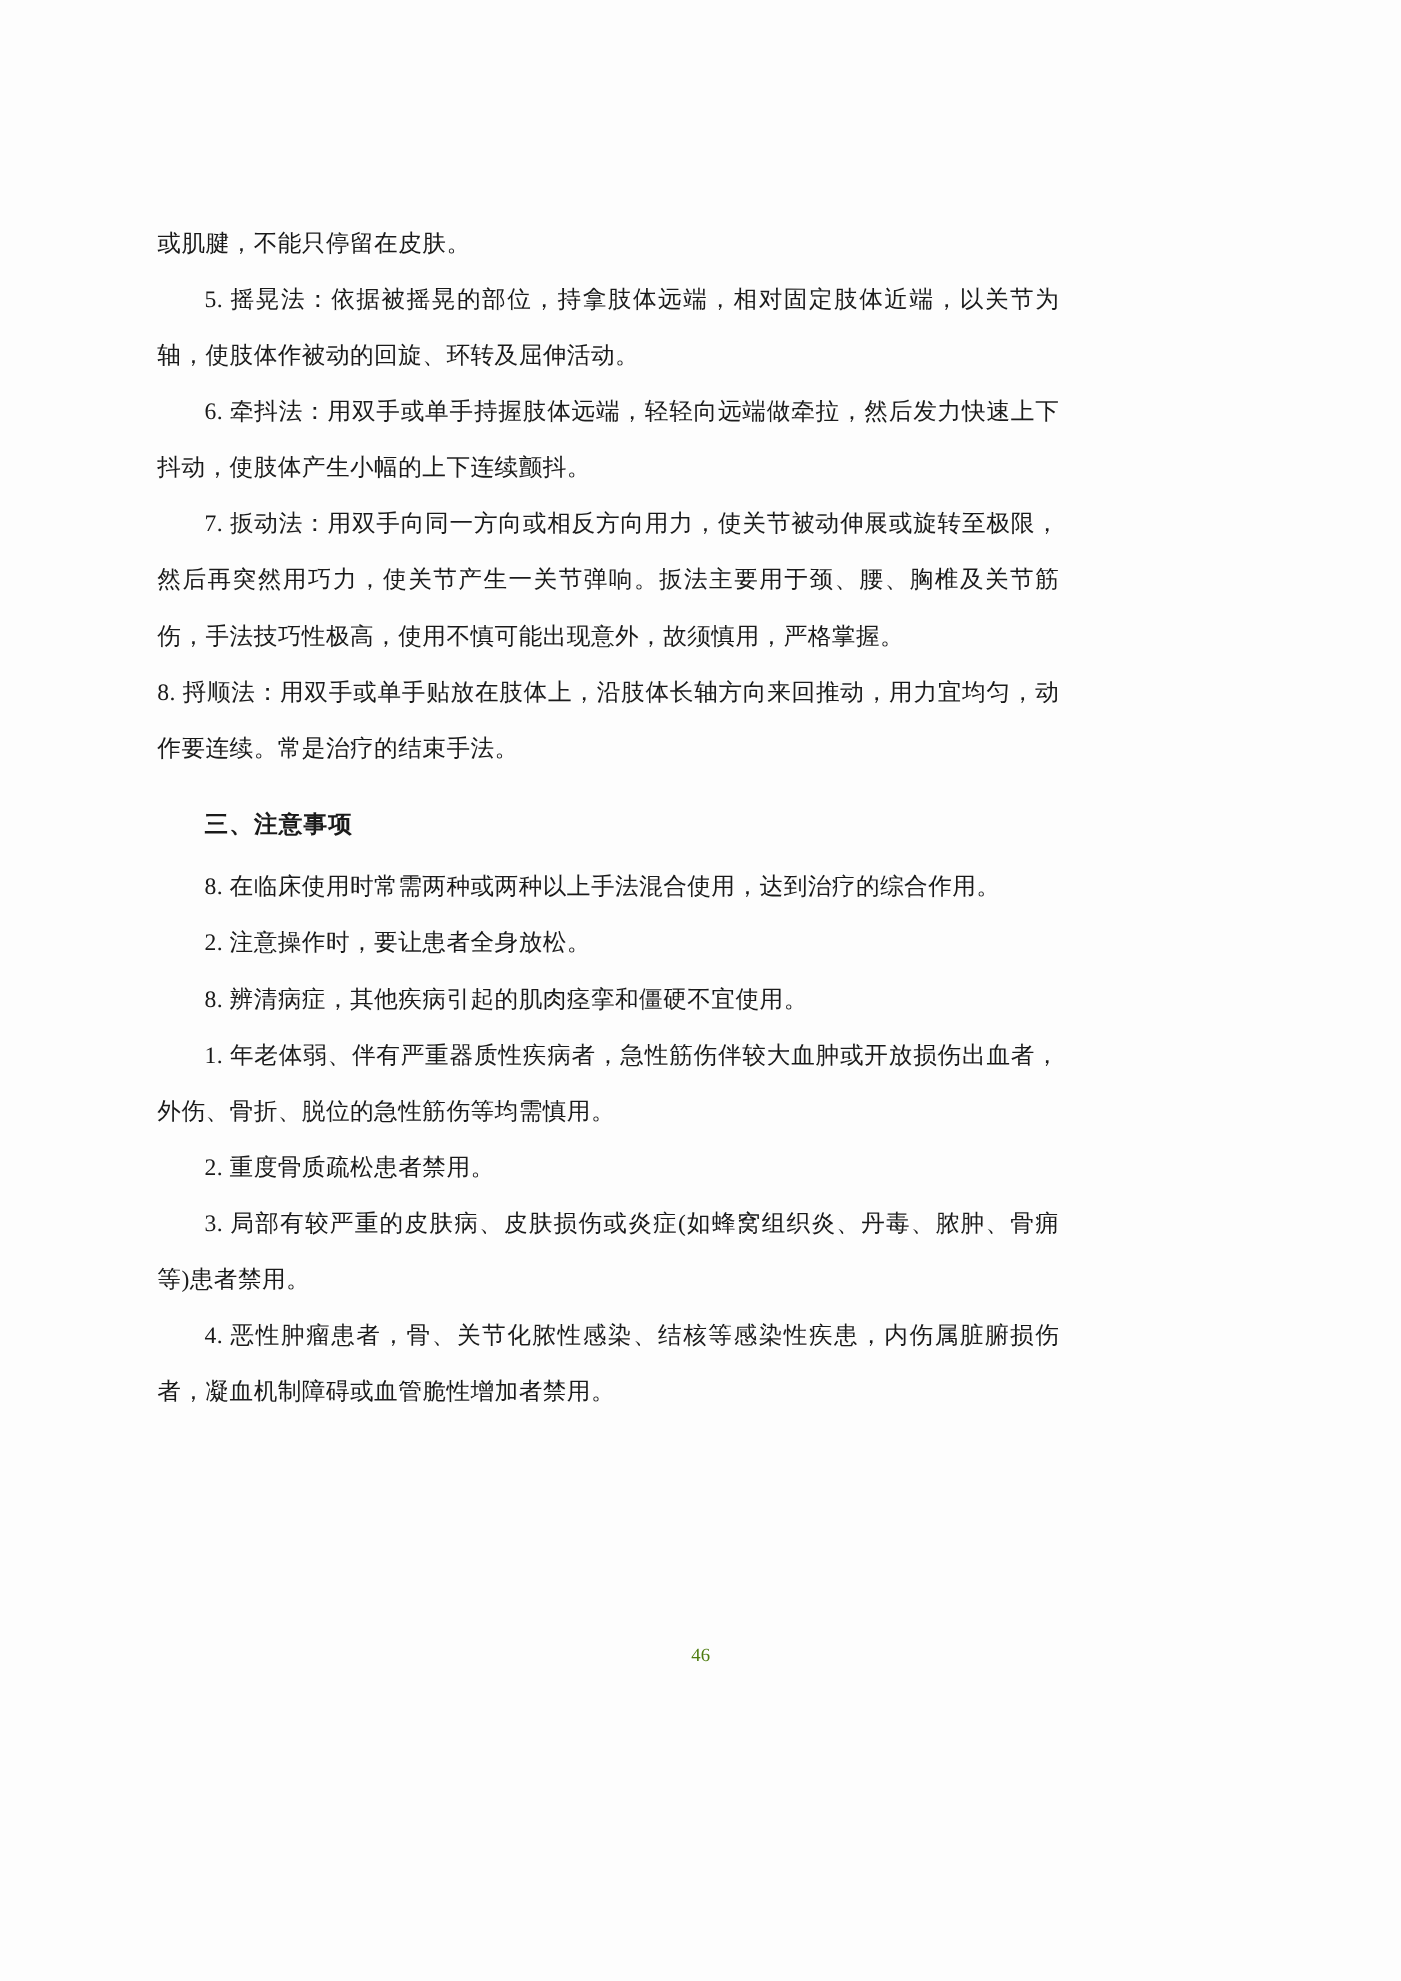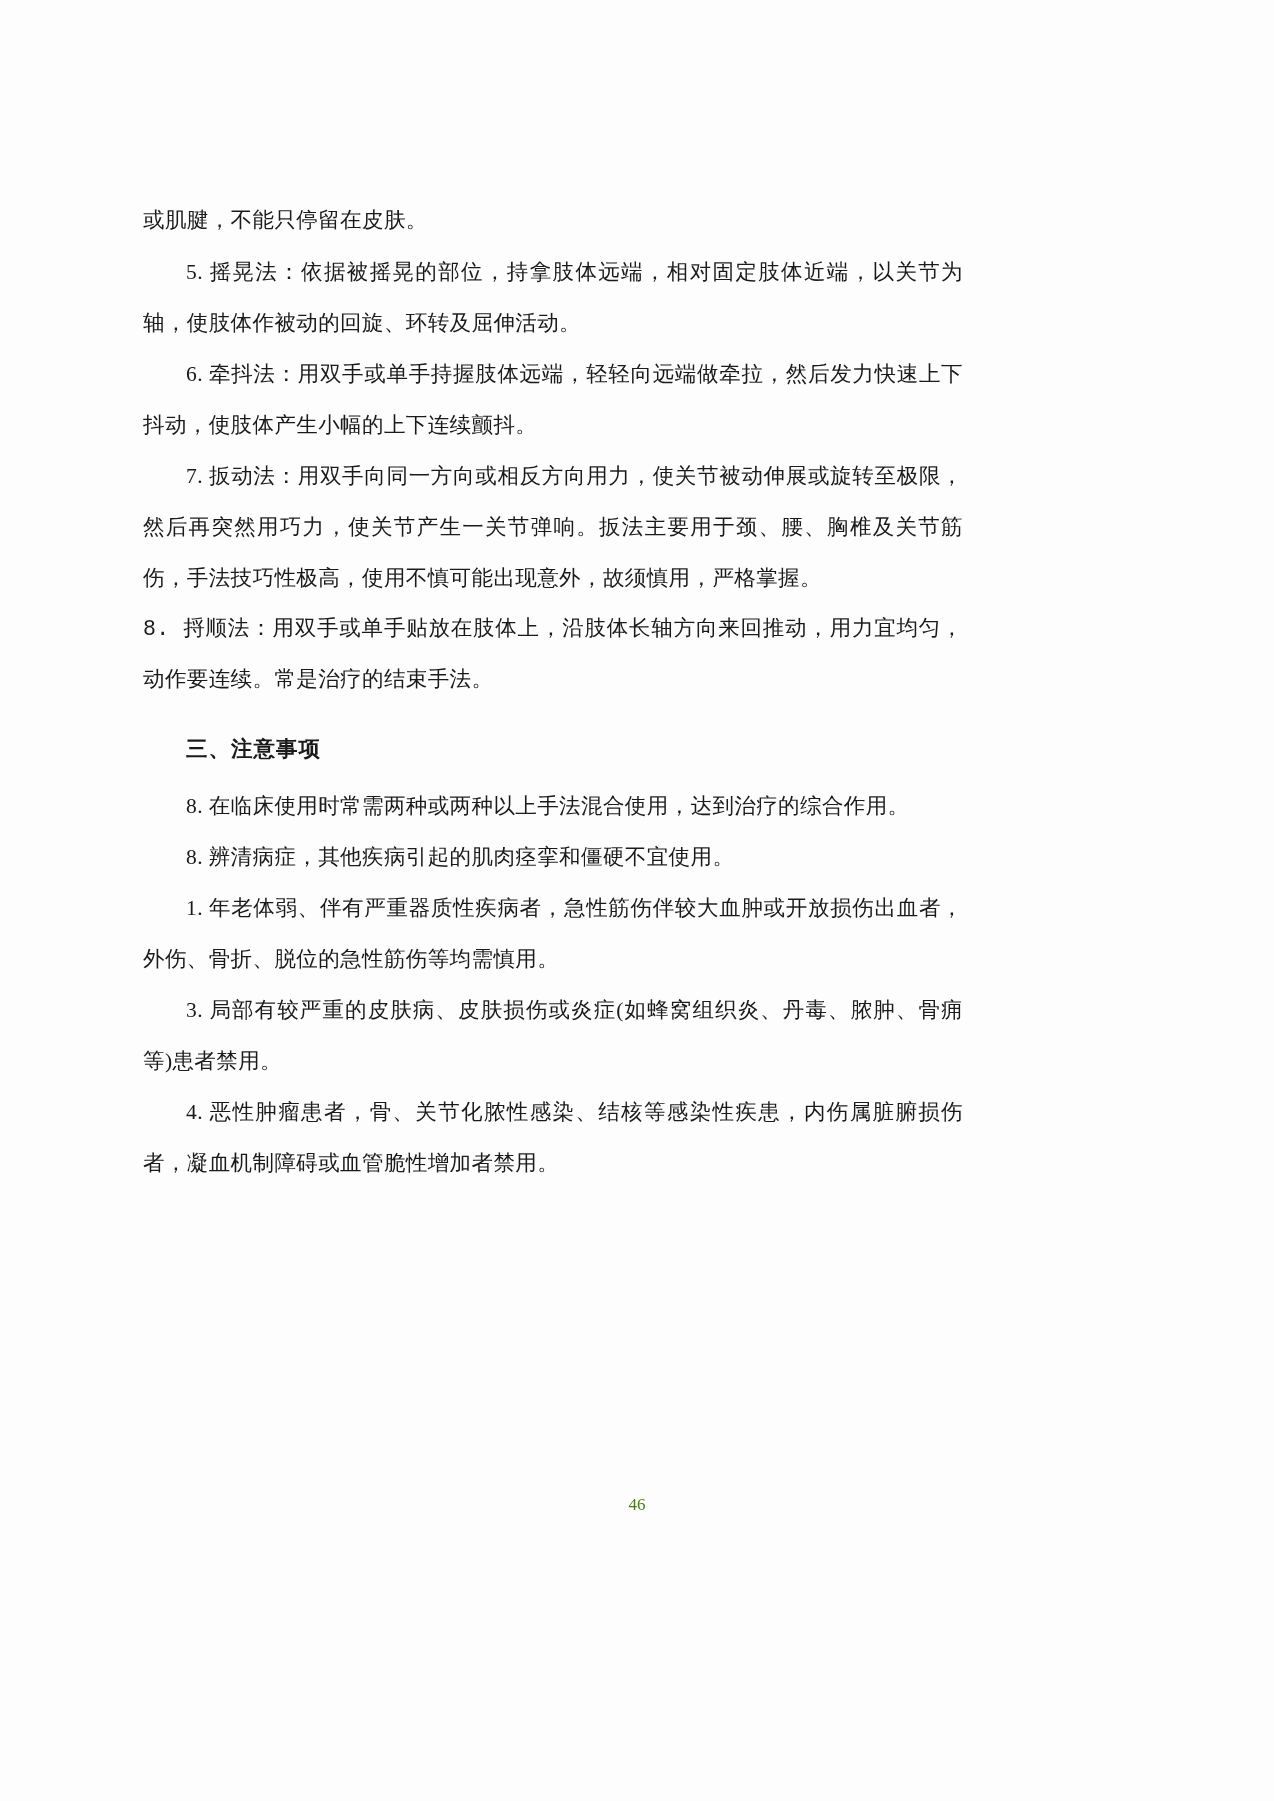--- a/index.html
+++ b/index.html
@@ -30,21 +30,20 @@
     line-height: 51px;
     text-align: justify;
     text-justify: inter-ideograph;
     letter-spacing: 0.4px;
   }
   p.indent {
     text-indent: 2em;
   }
   p.noindent {
     text-indent: 0;
-    font-family: Liberation Mono, monospace;
   }
   h2.section {
     margin: 18px 0 6px 0;
     font-size: 21.5px;
     line-height: 51px;
     font-weight: bold;
     text-indent: 2em;
     letter-spacing: 1px;
     font-family: "Liberation Sans", "DejaVu Sans", sans-serif;
   }
@@ -67,23 +66,25 @@
   <div class="content">
 
     <p class="noindent">或肌腱，不能只停留在皮肤。</p>
     <p class="indent">5. 摇晃法：依据被摇晃的部位，持拿肢体远端，相对固定肢体近端，以关节为轴，使肢体作被动的回旋、环转及屈伸活动。</p>
     <p class="indent">6. 牵抖法：用双手或单手持握肢体远端，轻轻向远端做牵拉，然后发力快速上下抖动，使肢体产生小幅的上下连续颤抖。</p>
     <p class="indent">7. 扳动法：用双手向同一方向或相反方向用力，使关节被动伸展或旋转至极限，然后再突然用巧力，使关节产生一关节弹响。扳法主要用于颈、腰、胸椎及关节筋伤，手法技巧性极高，使用不慎可能出现意外，故须慎用，严格掌握。</p>
     <p class="noindent">8. 捋顺法：用双手或单手贴放在肢体上，沿肢体长轴方向来回推动，用力宜均匀，动作要连续。常是治疗的结束手法。</p>
 
     <h2 class="section">三、注意事项</h2>
     <p class="indent">8. 在临床使用时常需两种或两种以上手法混合使用，达到治疗的综合作用。</p>
+    <p class="indent">2. 注意操作时，要让患者全身放松。</p>
     <p class="indent">8. 辨清病症，其他疾病引起的肌肉痉挛和僵硬不宜使用。</p>
 
     <p class="indent">1. 年老体弱、伴有严重器质性疾病者，急性筋伤伴较大血肿或开放损伤出血者，外伤、骨折、脱位的急性筋伤等均需慎用。</p>
+    <p class="indent">2. 重度骨质疏松患者禁用。</p>
     <p class="indent">3. 局部有较严重的皮肤病、皮肤损伤或炎症(如蜂窝组织炎、丹毒、脓肿、骨痈等)患者禁用。</p>
     <p class="indent">4. 恶性肿瘤患者，骨、关节化脓性感染、结核等感染性疾患，内伤属脏腑损伤者，凝血机制障碍或血管脆性增加者禁用。</p>
 
   </div>
 
   <div class="page-number">46</div>
 
 </div>
 
 </body></html>

